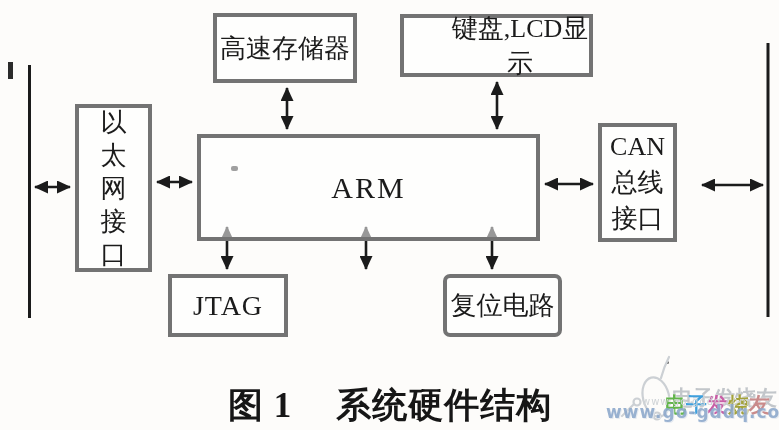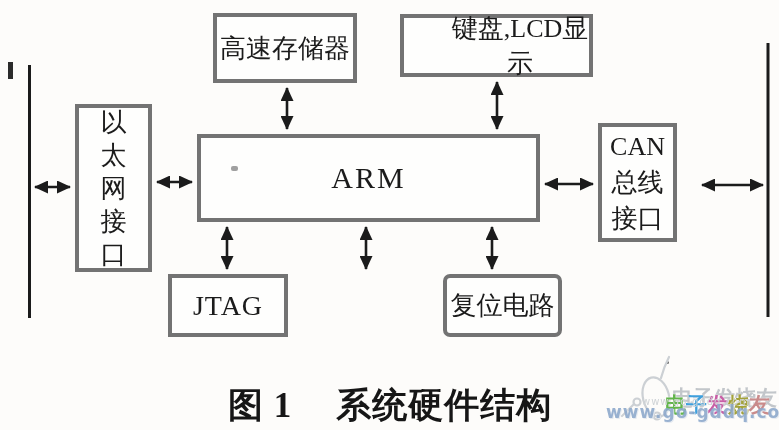--- a/index.html
+++ b/index.html
@@ -17,21 +17,21 @@
     border:4px solid #737373;
     background:rgba(255,255,255,0.55);
     display:flex;align-items:center;justify-content:center;
     text-align:center;
     box-sizing:border-box;
   }
   .box-memory   {left:213px;top:13px;width:144px;height:70px;font-size:26px;}
   .box-keyboard {left:400px;top:14px;width:193px;height:63px;font-size:26px;padding-left:47px;}
   .box-ethernet {left:75px;top:104px;width:77px;height:168px;font-size:26px;}
   .box-ethernet .vtext{width:30px;line-height:33px;word-break:break-all;}
-  .box-arm      {left:197px;top:134px;width:343px;height:88px;font-size:30px;letter-spacing:2px;}
+  .box-arm      {left:197px;top:134px;width:343px;height:107px;font-size:30px;letter-spacing:2px;}
   .box-can      {left:598px;top:123px;width:79px;height:119px;font-size:26px;line-height:36px;white-space:pre-line;}
   .box-jtag     {left:168px;top:274px;width:120px;height:63px;font-size:28px;letter-spacing:1px;}
   .box-power    {left:305px;top:274px;width:117px;height:62px;font-size:26px;}
   .box-reset    {left:443px;top:274px;width:119px;height:63px;font-size:26px;border-radius:7px;}
   .caption{
     position:absolute;left:228px;top:382px;
     display:flex;gap:44px;
     font-size:35px;font-weight:600;
     letter-spacing:1px;
     color:#161616;

